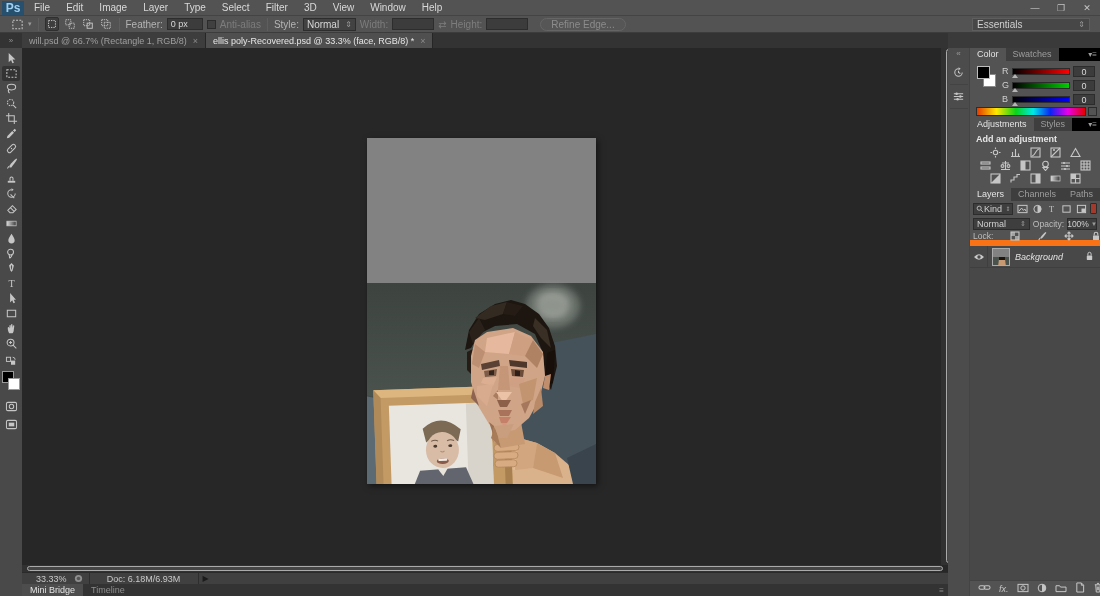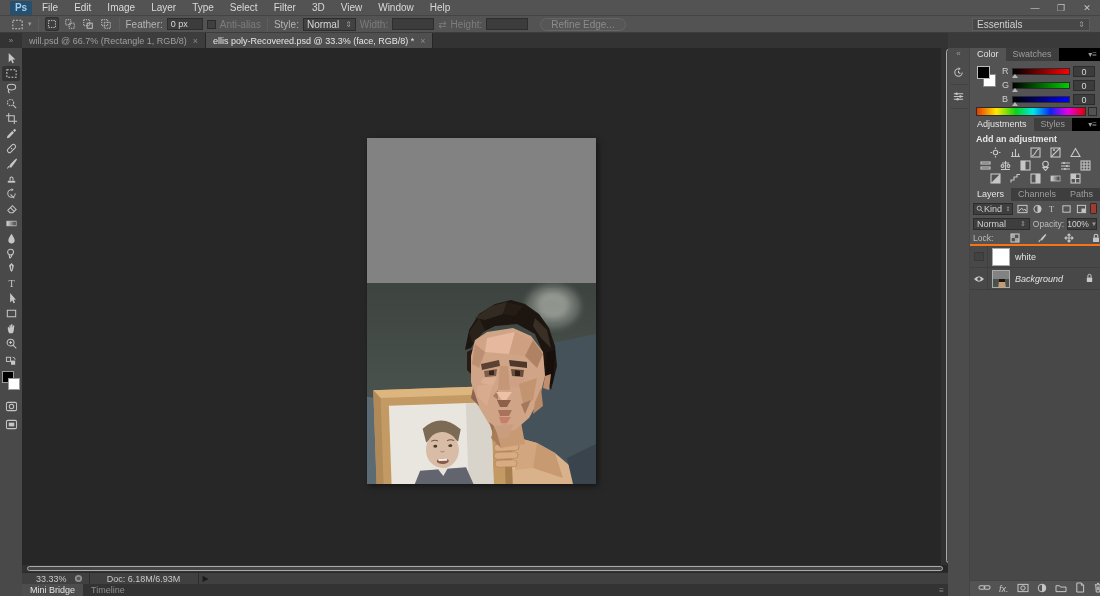--- a/index.html
+++ b/index.html
@@ -3,22 +3,22 @@
 <meta charset="utf-8">
 <style>
   * { margin:0; padding:0; box-sizing:border-box; }
   html,body { width:1100px; height:596px; overflow:hidden; }
   .app { position:relative; width:1100px; height:596px; background:#3a3a3a;
          font-family:"Liberation Sans", sans-serif; font-size:10px; color:#d6d6d6; user-select:none; }
 
   
   .menubar { position:absolute; left:0; top:0; width:1100px; height:16px; background:#535353;
              display:flex; align-items:center; border-bottom:1px solid #444; }
-  .ps-logo { width:22px; height:14px; margin:1px 2px 1px 10px; background:var(--logo-blue-bg,#26506e);
-             color:var(--logo-blue-text,#9fd0f2); font-weight:bold; font-size:10px; text-align:center;
+  .ps-logo { width:22px; height:14px; margin:1px 2px 1px 2px; background:var(--logo-blue-bg,#26506e);
+             color:var(--logo-blue-text,#9fd0f2); font-weight:bold; font-size:12px; text-align:center;
              line-height:14px; border-radius:0; }
   .menu-item { padding:0 8px; line-height:16px; color:#d9d9d9; cursor:default; }
   .win-controls { margin-left:auto; display:flex; align-items:center; height:16px; }
   .win-btn { width:26px; text-align:center; color:#c4c4c4; font-size:9px; line-height:16px; }
 
   
   .optionsbar { position:absolute; left:0; top:16px; width:1100px; height:17px; background:#535353;
                 border-bottom:1px solid #3c3c3c; display:flex; align-items:center; gap:4px; padding:0 10px; }
   .ob-sep { width:1px; height:13px; background:#474747; border-right:1px solid #5e5e5e; margin:0 2px; }
   .ob-label { color:#b4b4b4; }
@@ -132,21 +132,21 @@
   .mini-icon { width:13px; height:12px; display:flex; align-items:center; justify-content:center; }
   .lp-toggle { margin-left:auto; width:7px; height:11px; background:var(--toggle-red,#a23b2e); border:1px solid #2c2c2c; border-radius:1px; }
   .lp-blend { height:15px; display:flex; align-items:center; gap:3px; padding:0 3px; }
   .blend-select { width:60px; height:12px; background:#3e3e3e; border:1px solid #2c2c2c; display:flex;
                   align-items:center; padding:0 3px; color:#d0d0d0; font-size:9px; }
   .blend-select .arrows { margin-left:auto; font-size:7px; color:#9a9a9a; }
   .tiny-label { font-size:8.5px; color:#bdbdbd; }
   .pct-box { width:30px; height:12px; background:#3e3e3e; border:1px solid #2c2c2c; color:#d0d0d0;
              font-size:8.5px; display:flex; align-items:center; justify-content:center; gap:2px; }
   .pct-box .dd { font-size:6px; color:#9a9a9a; }
-  .lp-lock { height:15px; display:flex; align-items:center; gap:17px; padding:0 3px; border-bottom:2px solid #f97316; }
+  .lp-lock { height:15px; display:flex; align-items:center; gap:17px; padding:0 3px; border-bottom:6px solid #f97316; }
   .layer-list { flex:1; background:#484848; overflow:hidden; }
   .layer-row { height:22px; display:flex; align-items:center; border-bottom:1px solid #3f3f3f; }
   .layer-row.selected { background:var(--selection-blue,#4c5c6c); }
   .eye-cell { width:18px; height:22px; display:flex; align-items:center; justify-content:center; border-right:1px solid #3f3f3f; }
   .eye-empty { width:10px; height:9px; border:1px solid #393939; background:#424242; }
   .thumb { width:18px; height:18px; margin:0 5px 0 4px; border:1px solid #aaa; position:relative; overflow:hidden; }
   .thumb.checker { background:
       repeating-conic-gradient(#cfcfcf 0 25%, #fff 0 50%) 0 0 / 6px 6px; }
   .layer-name { font-size:9px; color:#e2e2e2; }
   .layer-name.italic { font-style:italic; }
@@ -794,27 +794,20 @@
             <span class="tiny-label" style="margin-left:auto;text-align:center;">Fill:</span>
             <span class="pct-box">
               <span>100%</span>
               <span class="dd">▼</span>
             </span>
           </div>
 
           <div class="layer-list">
             <div class="layer-row">
               <span class="eye-cell">
-                  <span class="eye-empty"></span>
-                </span>
-              <span class="thumb" style="background:#fff;"></span>
-              <span class="layer-name">white</span>
-            </div>
-            <div class="layer-row">
-              <span class="eye-cell">
                 <svg width="12" height="8" viewBox="0 0 12 8">
                     <path d="M1 4 Q6 -1.5 11 4 Q6 9.5 1 4 Z" fill="#c9c9c9"></path>
                     <circle cx="6" cy="4" r="1.7" fill="#4a4a4a"></circle>
                   </svg>
               </span>
               <span class="thumb">
                 <svg width="18" height="18" viewBox="0 0 18 18">
                     <rect width="18" height="18" fill="#828282"></rect>
                     <rect y="8" width="18" height="10" fill="#4a524e"></rect>
                     <polygon points="6,10 12,10 13,18 5,18" fill="#c79a74"></polygon>

